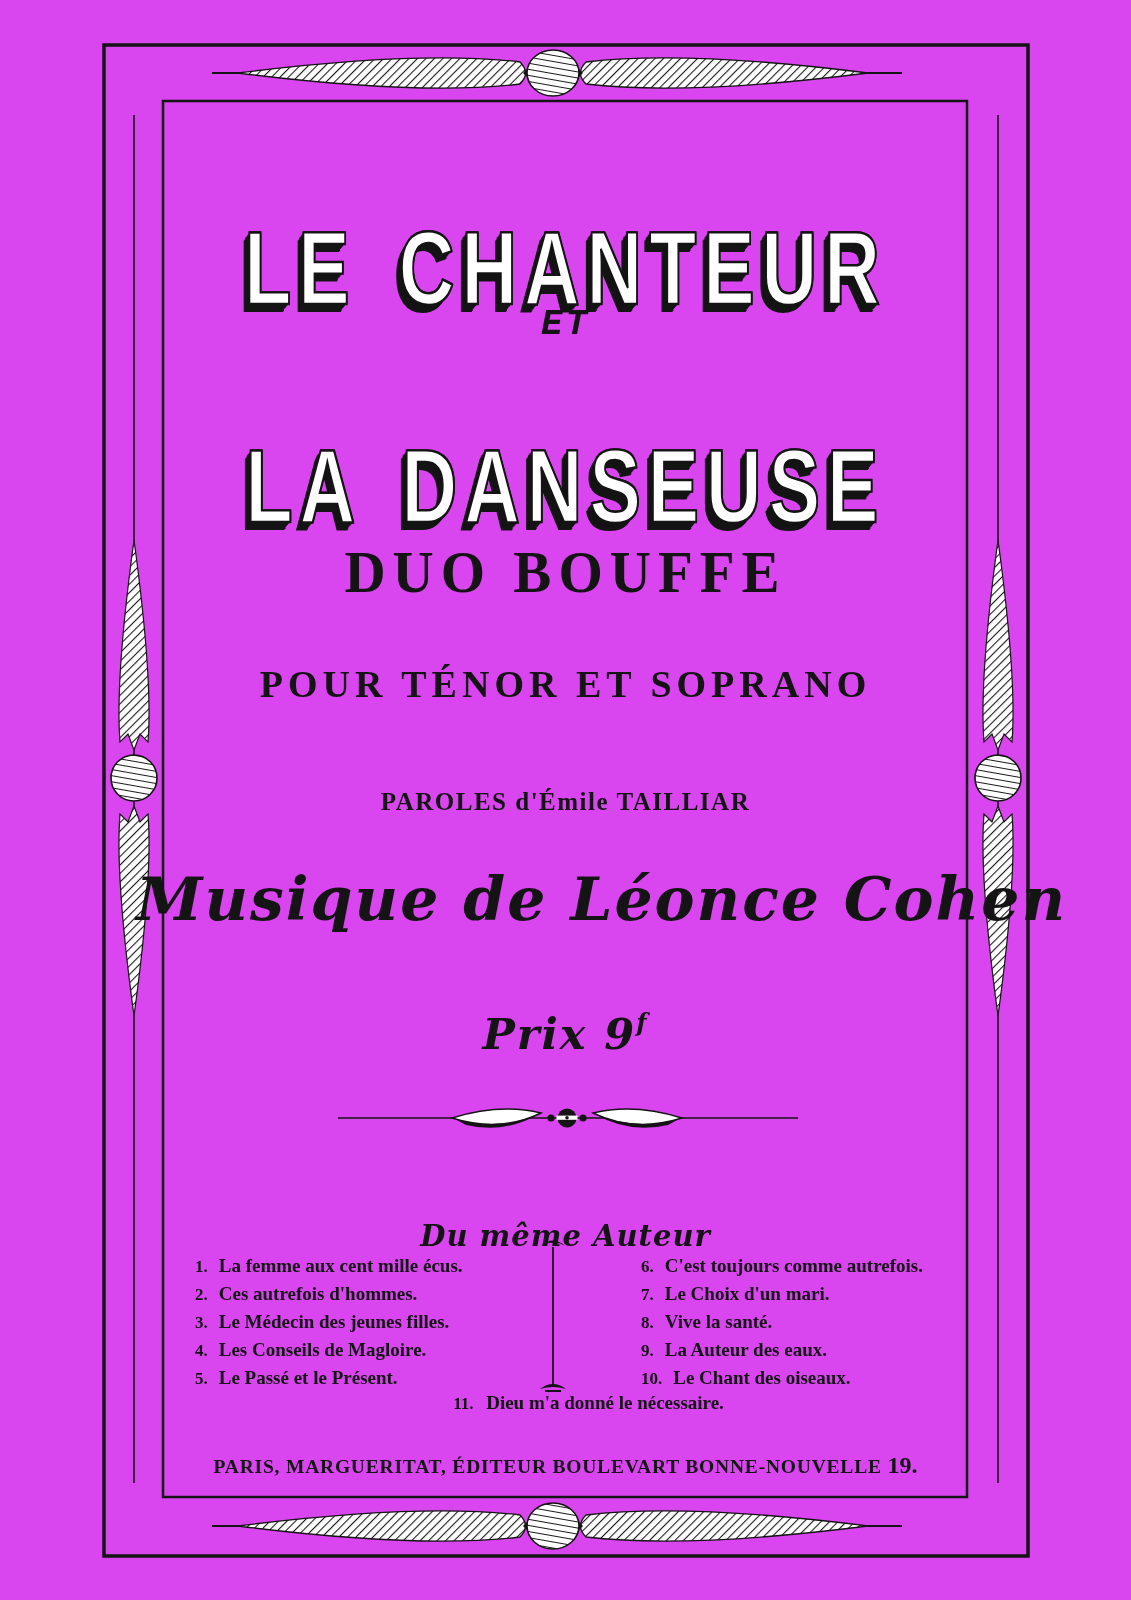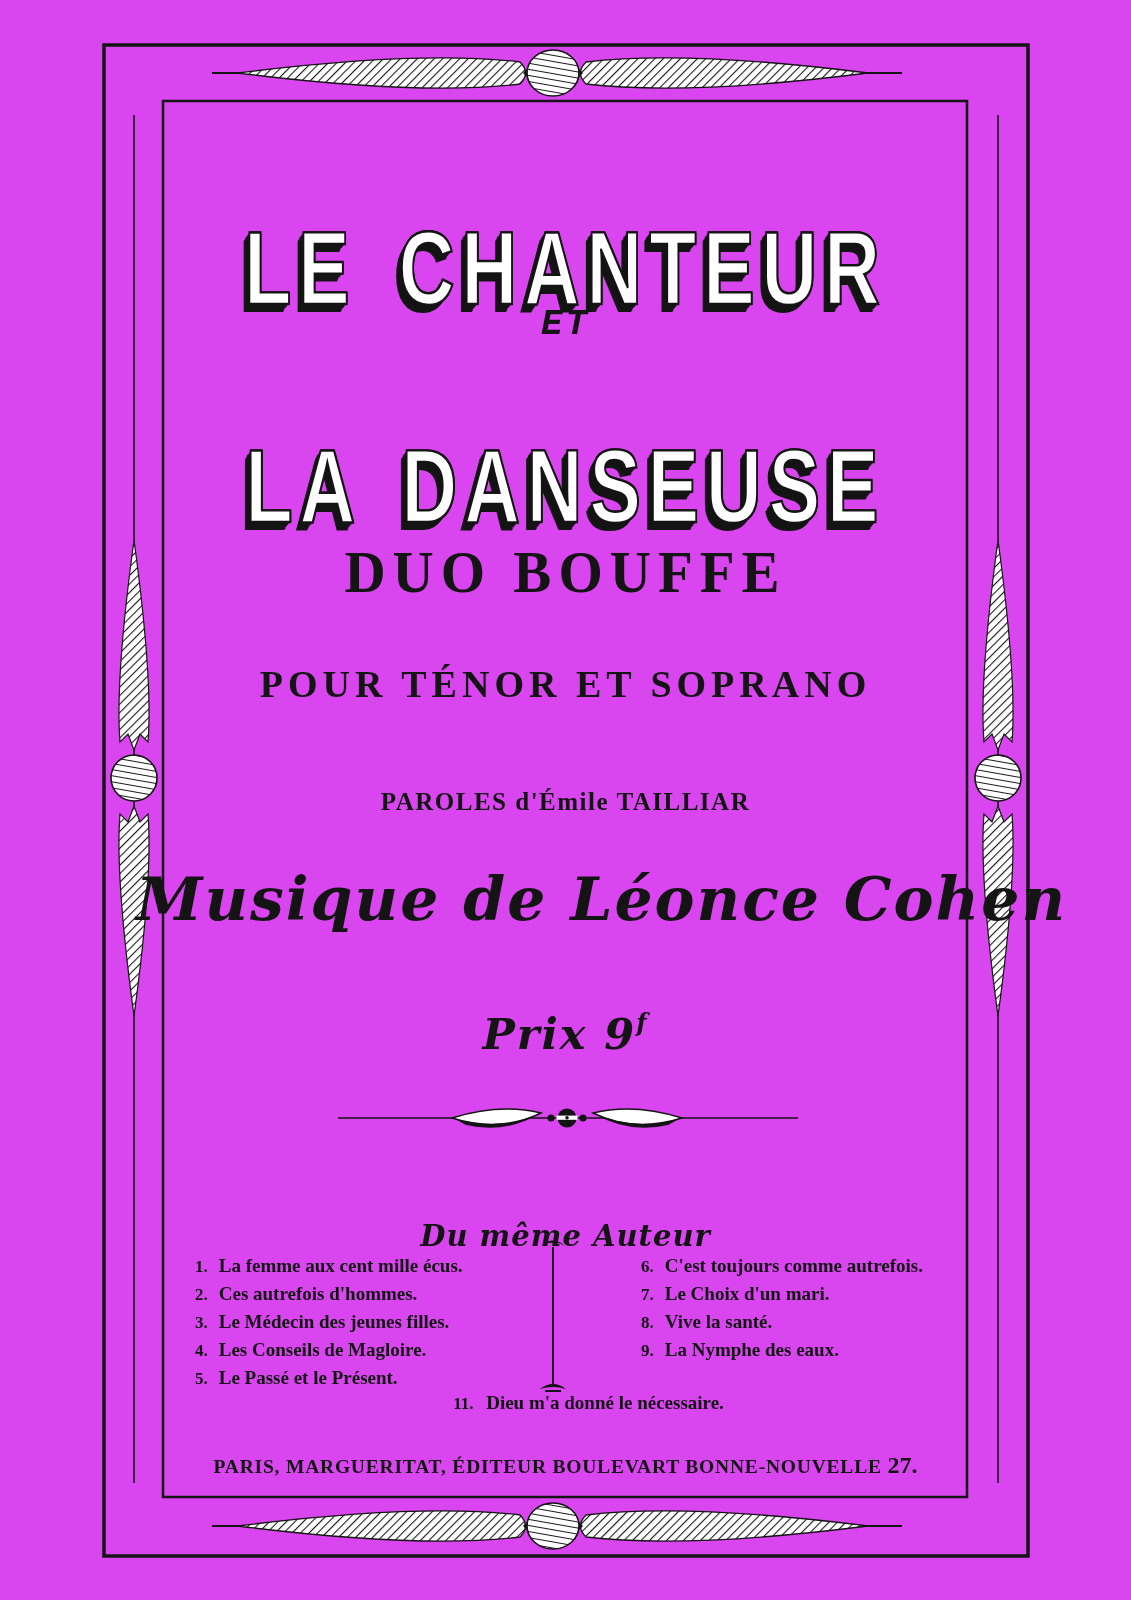--- a/index.html
+++ b/index.html
@@ -170,34 +170,38 @@
         <span class="wtitle">Vive la santé.</span>
       </div>
     </div>
     <div class="wrow">
       <div class="wcell l">
         <span class="wnum">4.</span>
         <span class="wtitle">Les Conseils de Magloire.</span>
       </div>
       <div class="wcell r">
         <span class="wnum">9.</span>
-        <span class="wtitle">La Nymphe des eaux.</span>
+        <span class="wtitle">La Auteur des eaux.</span>
       </div>
     </div>
     <div class="wrow">
       <div class="wcell l">
         <span class="wnum">5.</span>
         <span class="wtitle">Le Passé et le Présent.</span>
+      </div>
+      <div class="wcell r">
+        <span class="wnum">10.</span>
+        <span class="wtitle">Le Chant des oiseaux.</span>
       </div>
     </div>
   </div>
 
   <div class="abs work11">
     <span class="wnum">11.</span>
     <span class="wtitle">Dieu m'a donné le nécessaire.</span>
   </div>
 
   <div class="abs imprint">
     <span>PARIS, MARGUERITAT, ÉDITEUR BOULEVART BONNE-NOUVELLE</span>
-    <span class="num">27.</span>
+    <span class="num">19.</span>
   </div>
 
 </div>
 
 </body></html>

